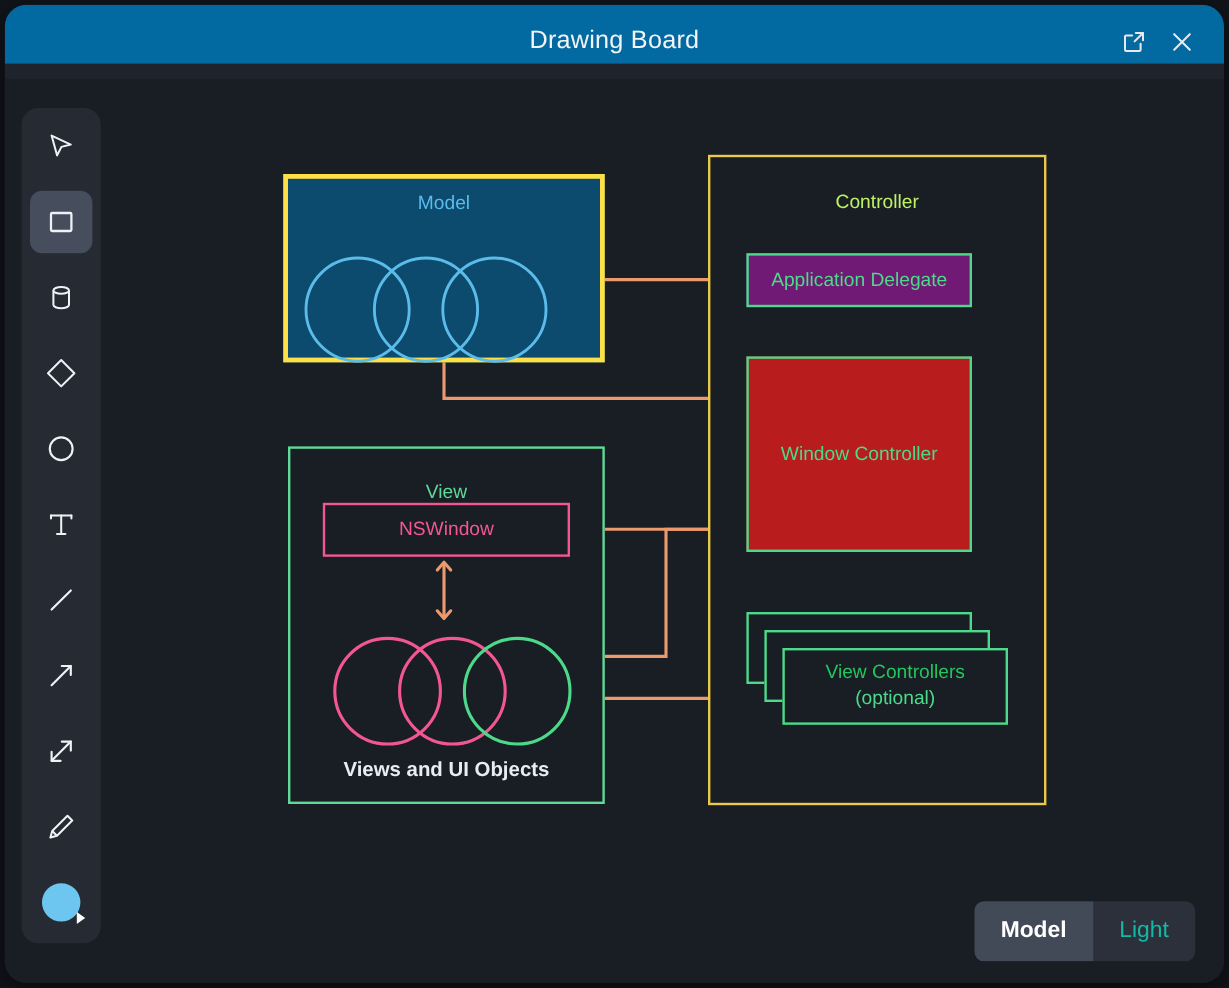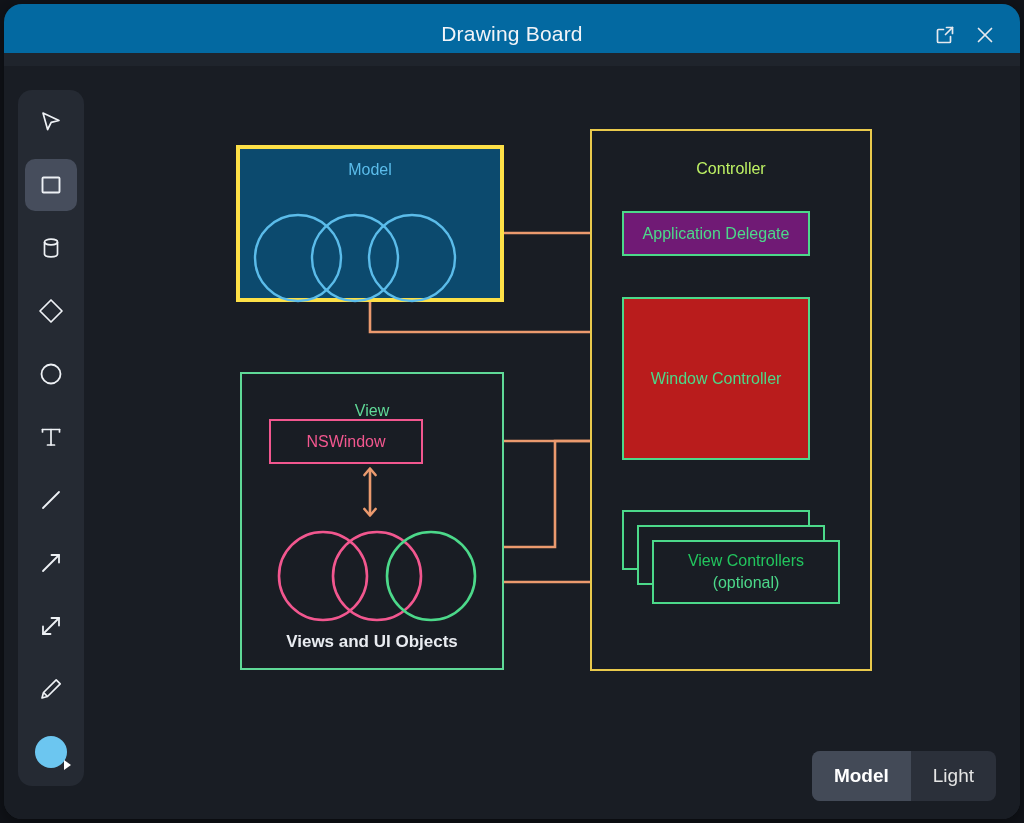--- a/index.html
+++ b/index.html
@@ -68,21 +68,21 @@
   .white-label{color:#e9ecf1;}
   svg.wires{position:absolute;left:0;top:0;width:1016px;height:753px;pointer-events:none;}
 
   
   .theme-toggle{
     position:absolute;right:24px;bottom:18px;height:50px;
     display:flex;border-radius:8px;overflow:hidden;background:#2b303a;
   }
   .theme-opt{
     display:flex;align-items:center;justify-content:center;
-    padding:0 22px;font-size:19px;cursor:pointer;color:#e5e5e5;
+    padding:0 22px;font-size:19px;cursor:pointer;color:#14b8a6;
   }
   .theme-opt.active{background:#434a57;color:#ffffff;font-weight:bold;}
 </style>
 </head>
 <body>
 
 <div class="app-window">
 
   <div class="titlebar">
     <div class="title-text">Drawing Board</div>
@@ -243,21 +243,21 @@
                   display:flex;flex-direction:column;align-items:center;justify-content:center;line-height:1.35;">
         <span style="color:#22c55e;font-size:16px;">View Controllers</span>
         <span style="color:#4cd98a;font-size:16px;">(optional)</span>
       </div>
 
       <div class="node" style="left:236px;top:306px;width:264px;height:298px;border:2px solid #5fd997;background:#191d24;">
         <div class="group-label" style="top:12px;color:#5fd997;margin-top:16px;">View</div>
         <div class="box-label white-label" style="bottom:16px;top:auto;font-size:17px;font-weight:bold;">Views and UI Objects</div>
       </div>
 
-      <div class="node" style="left:265px;top:353px;width:154px;height:45px;border:2px solid #f2578f;background:#191d24;
+      <div class="node" style="left:265px;top:353px;width:206px;height:45px;border:2px solid #f2578f;background:#191d24;
                   display:flex;align-items:center;justify-content:center;">
         <span style="color:#f2578f;font-size:16px;">NSWindow</span>
       </div>
 
       <svg class="wires" viewBox="0 0 1016 753">
         <g stroke="#eb9a6e" stroke-width="2.6" fill="none">
           <path d="M366,404 L366,448"></path>
           <path d="M360.4,409 L366,402.5 L371.6,409" stroke-linecap="round" stroke-linejoin="round"></path>
           <path d="M360.4,443 L366,449.5 L371.6,443" stroke-linecap="round" stroke-linejoin="round"></path>
         </g>

